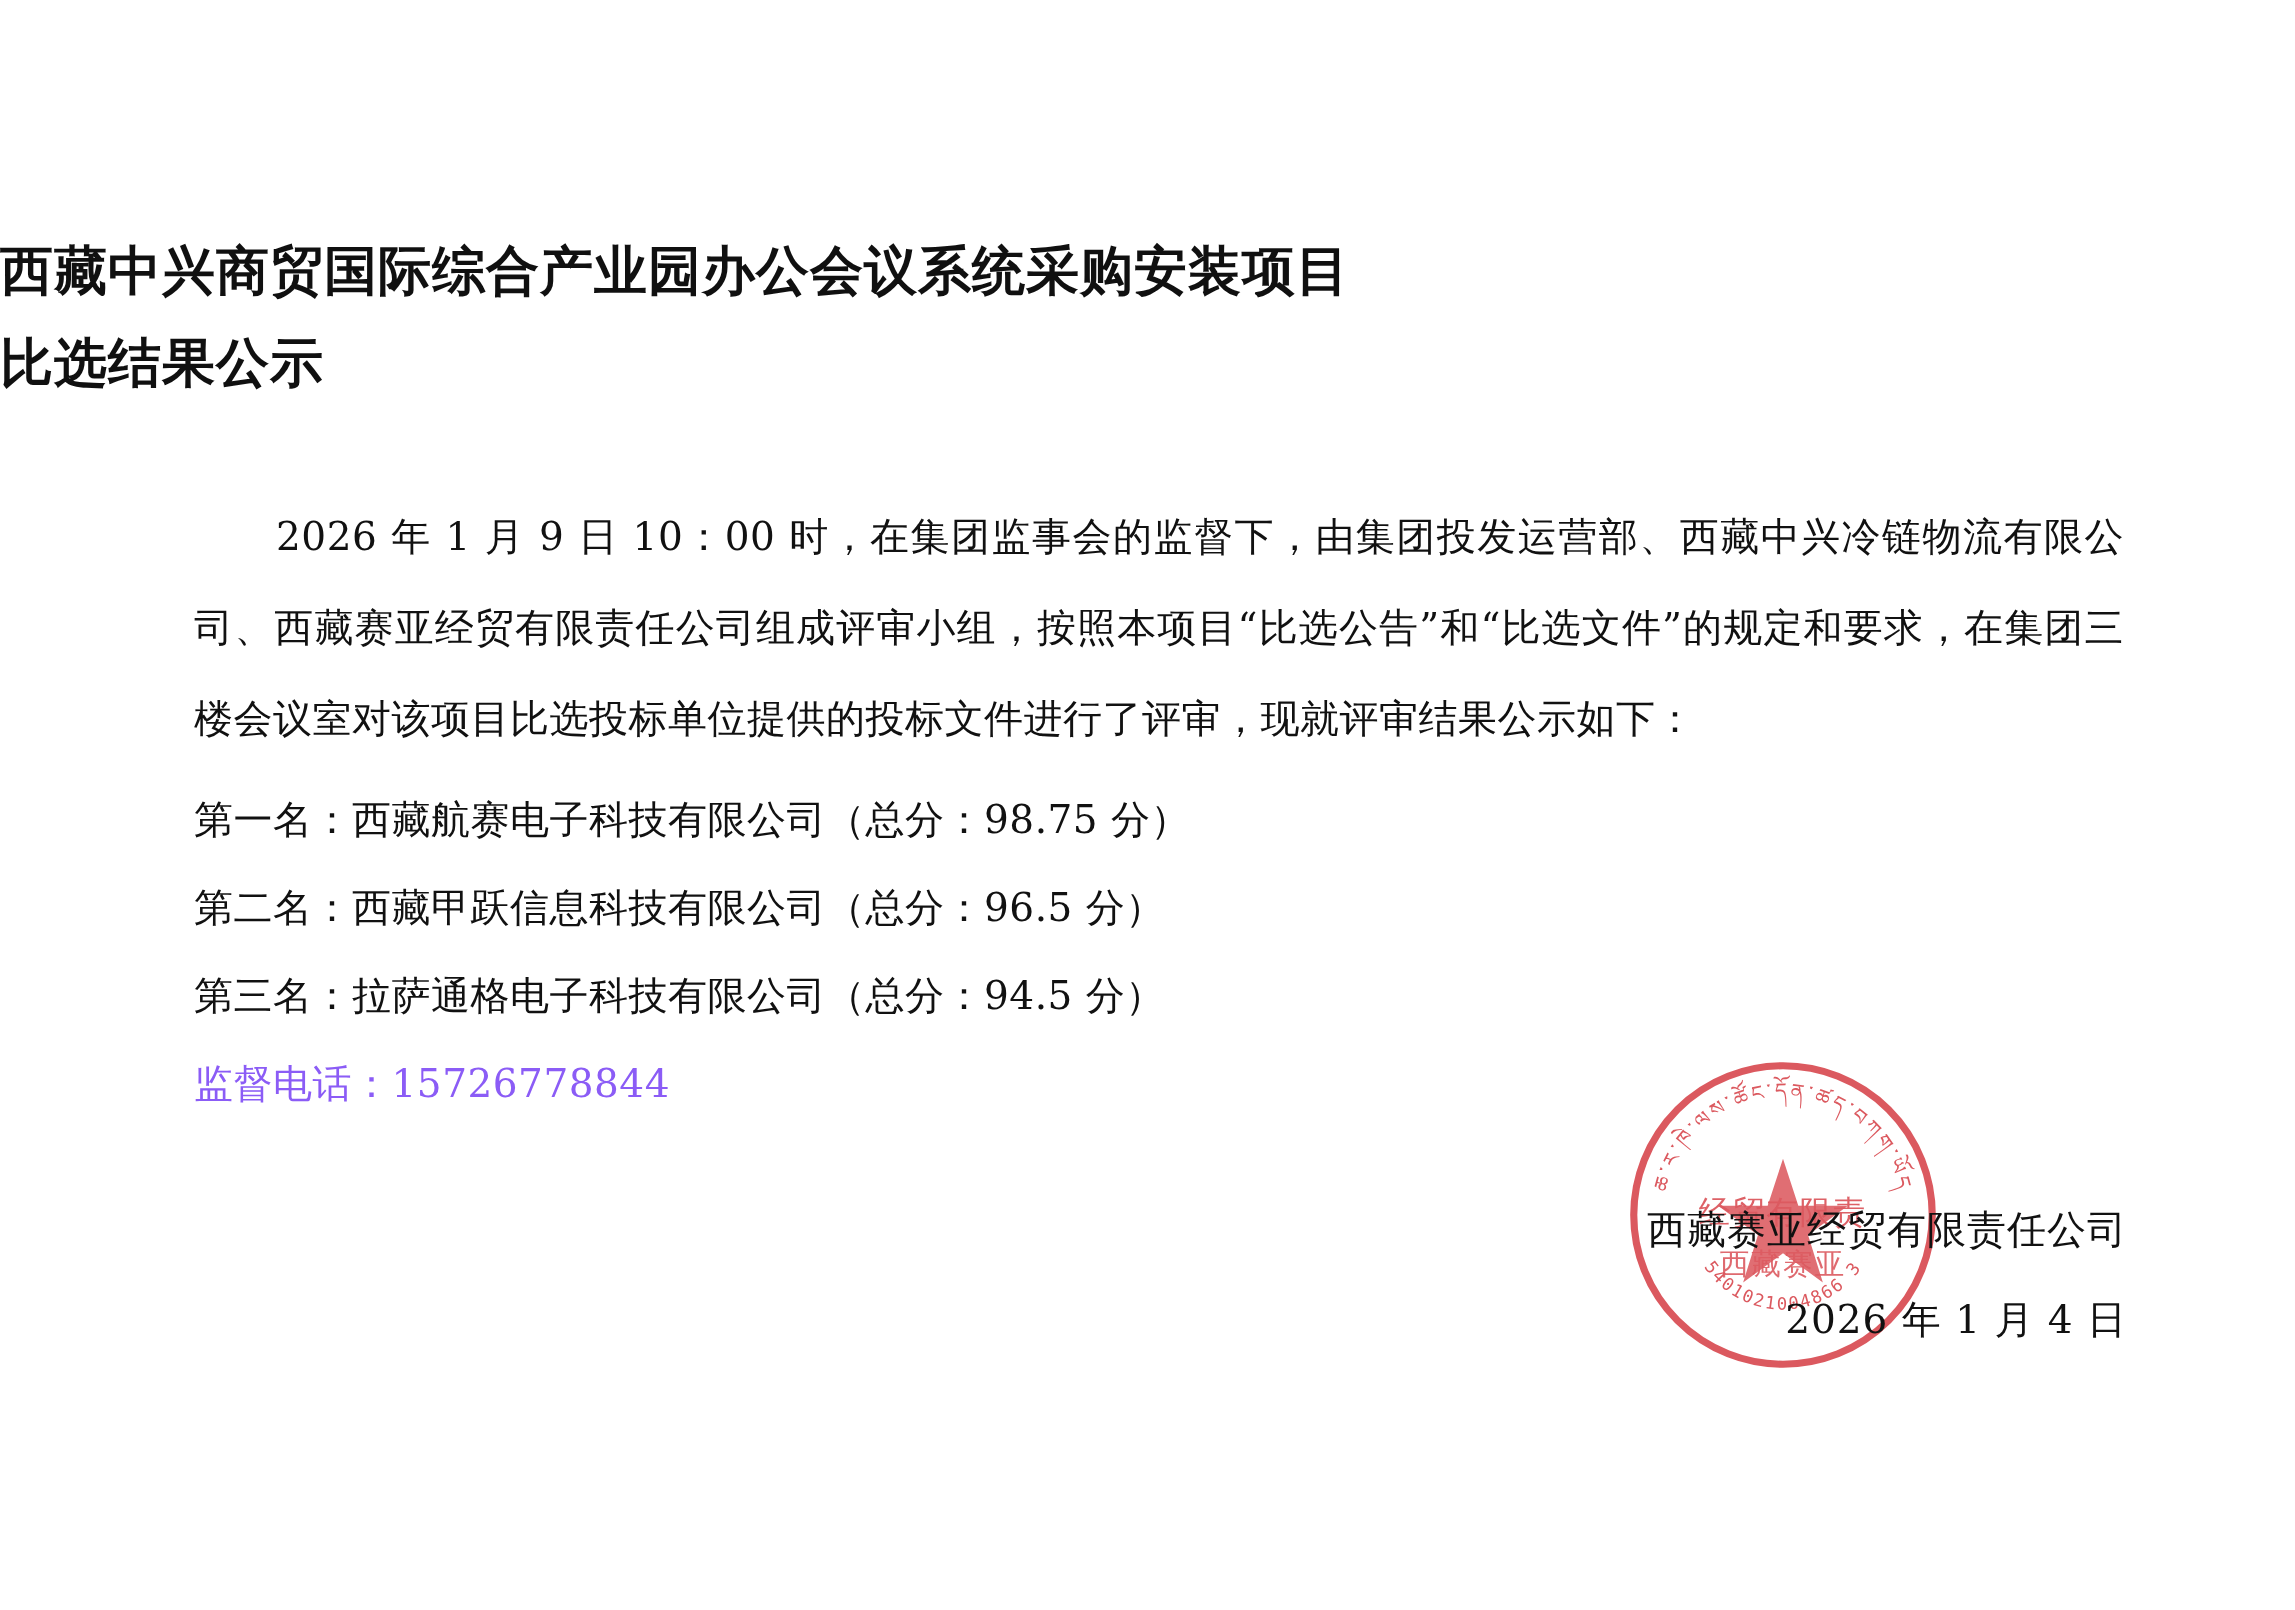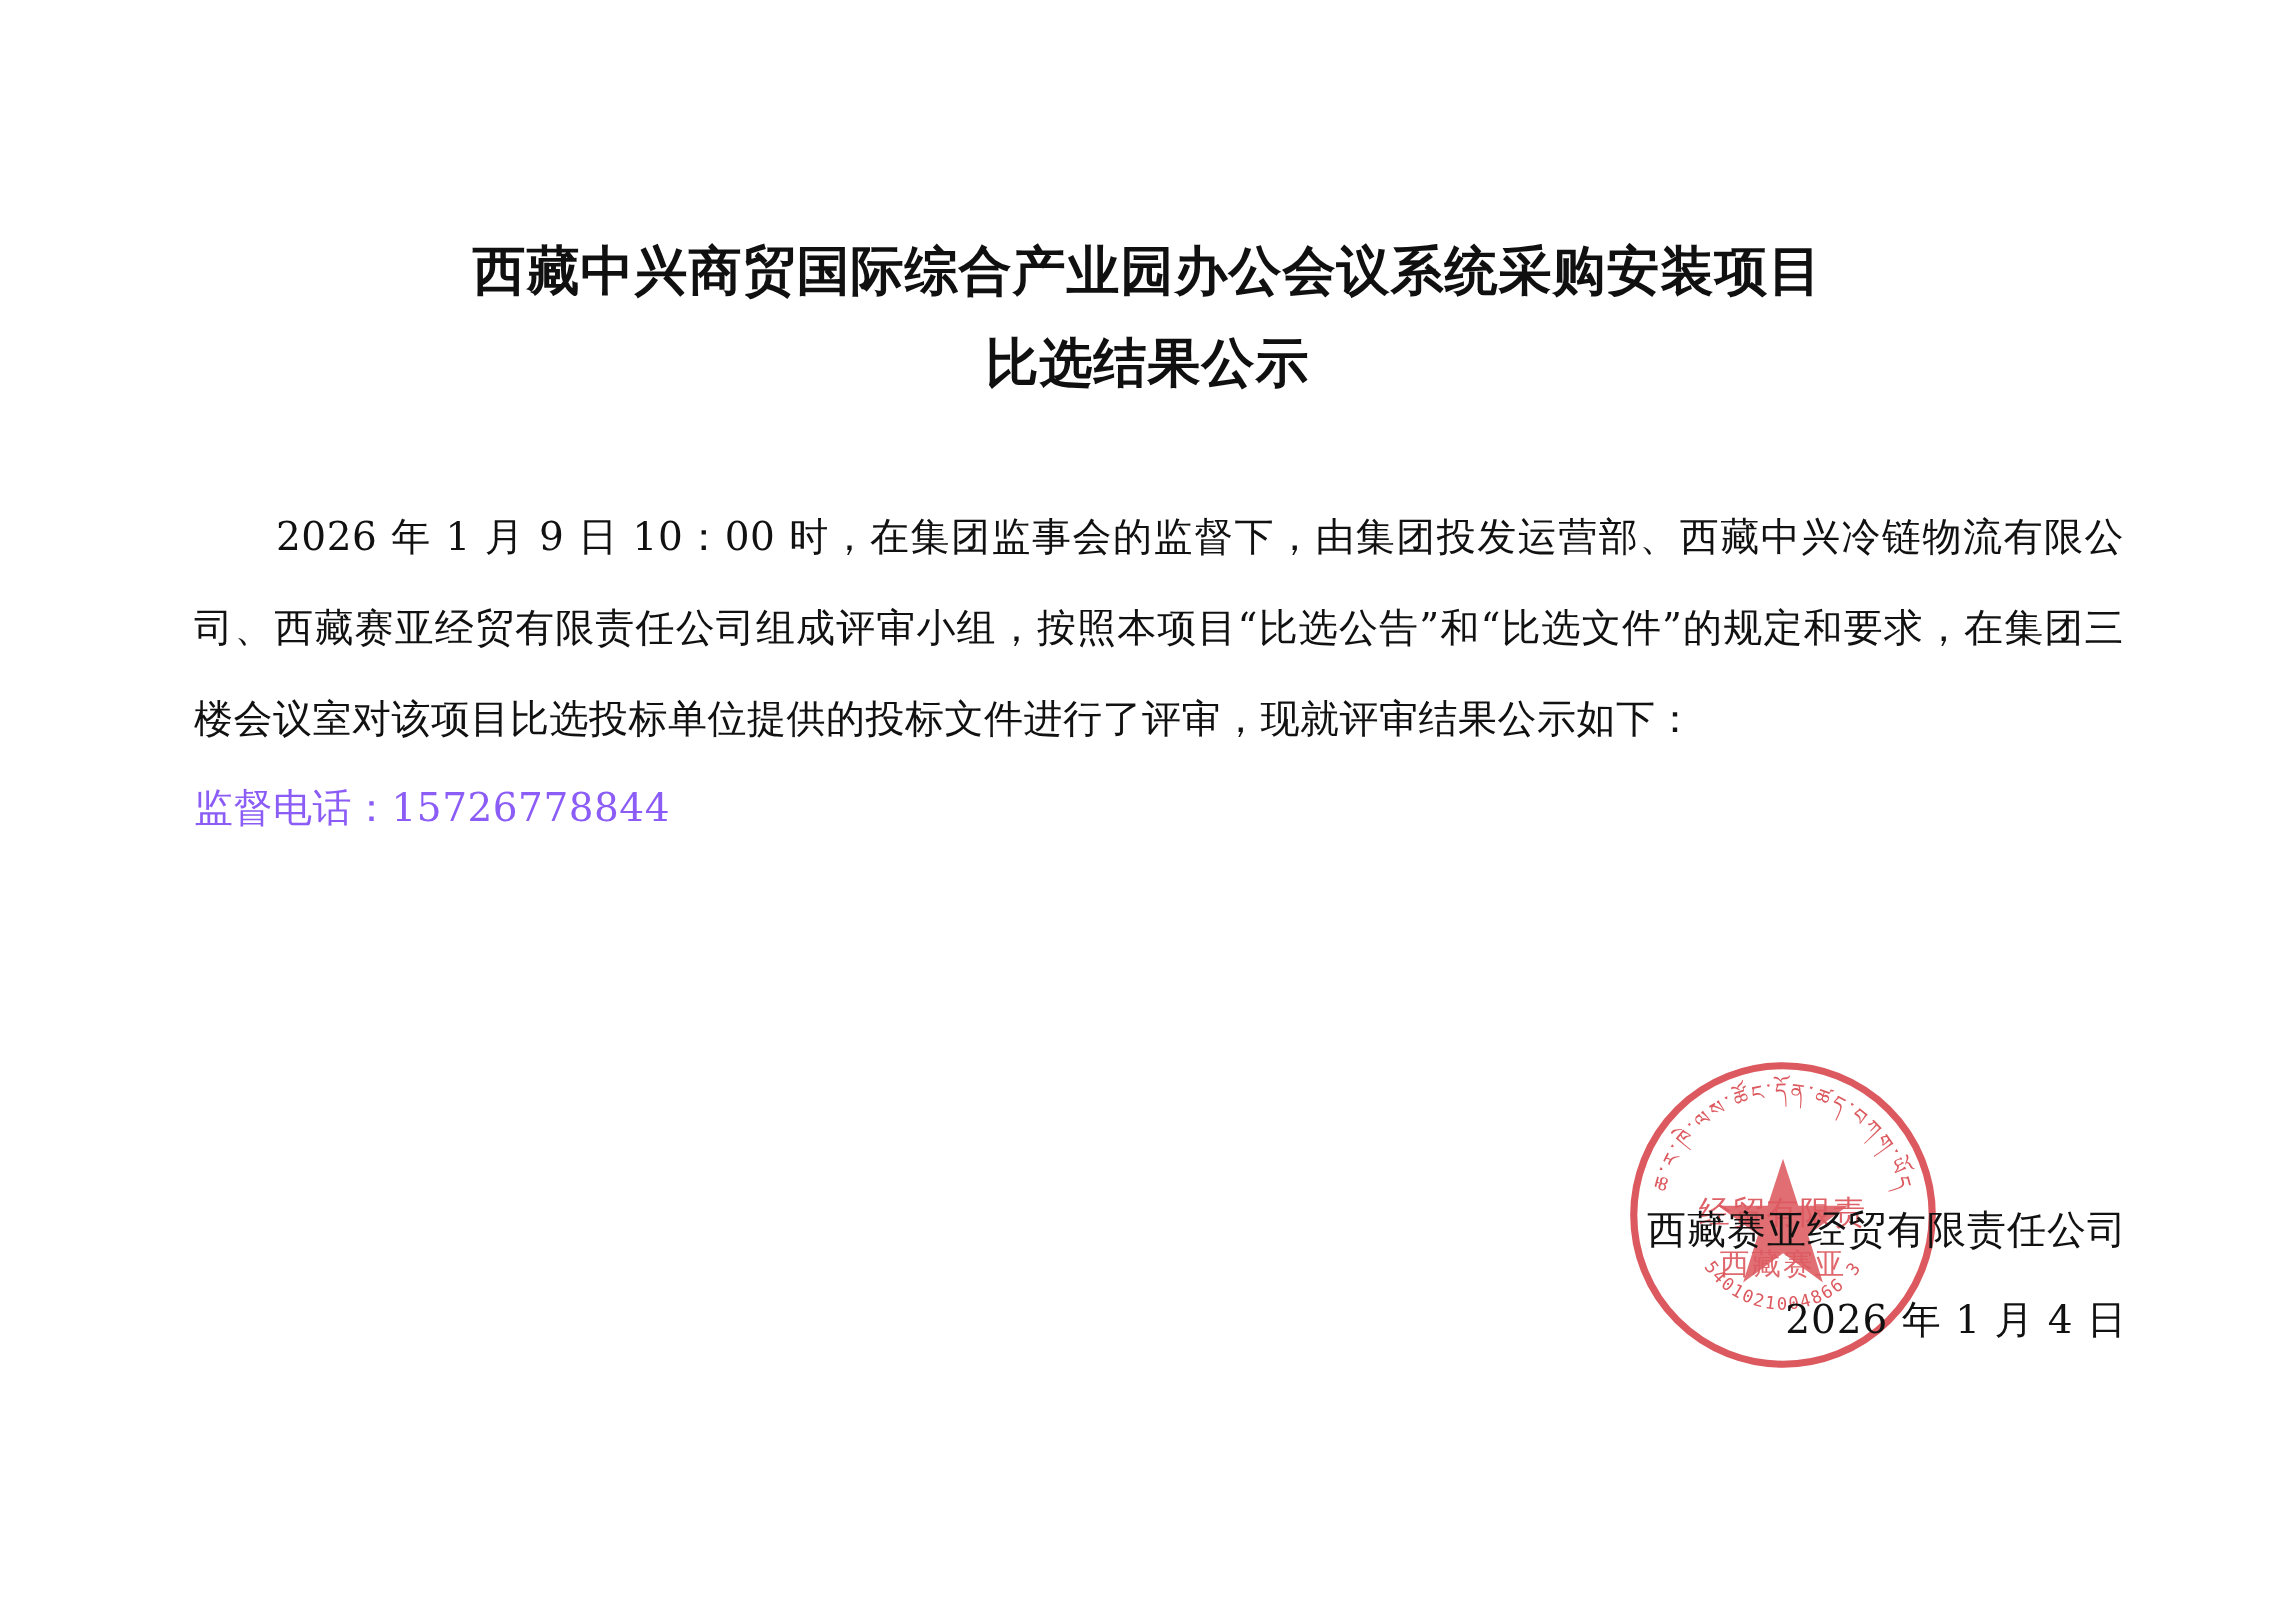--- a/index.html
+++ b/index.html
@@ -23,21 +23,20 @@
     box-sizing: border-box;
     padding: 0;
   }
 
   
   .title-block {
     position: absolute;
     top: 225px;
     left: 0;
     width: 2295px;
-    text-align: center;
   }
   .title-line {
     font-family: "DejaVu Sans", "Liberation Sans", sans-serif;
     font-weight: 700;
     font-size: 53px;
     line-height: 92px;
     letter-spacing: 1px;
     color: #101010;
   }
 
@@ -119,20 +118,25 @@
 <div class="page">
 
   <div class="title-block">
     <div class="title-line">西藏中兴商贸国际综合产业园办公会议系统采购安装项目</div>
     <div class="title-line">比选结果公示</div>
   </div>
 
   <div class="body-block">
     <p class="para indent">2026 年 1 月 9 日 10：00 时，在集团监事会的监督下，由集团投发运营部、西藏中兴冷链物流有限公司、西藏赛亚经贸有限责任公司组成评审小组，按照本项目“比选公告”和“比选文件”的规定和要求，在集团三楼会议室对该项目比选投标单位提供的投标文件进行了评审，现就评审结果公示如下：</p>
 
+    <div class="rank-list">
+      <div class="rank-line">第一名：西藏航赛电子科技有限公司（总分：98.75 分）</div>
+      <div class="rank-line">第二名：西藏甲跃信息科技有限公司（总分：96.5 分）</div>
+      <div class="rank-line">第三名：拉萨通格电子科技有限公司（总分：94.5 分）</div>
+    </div>
 
     <div class="phone-line">监督电话：15726778844</div>
   </div>
 
   <div class="seal">
     <svg viewBox="0 0 630 630" xmlns="http://www.w3.org/2000/svg">
       <defs>
         <path id="arcTop" d="M 85 315 A 230 230 0 0 1 545 315" fill="none"></path>
         <path id="arcBottom" d="M 130 315 A 185 185 0 0 0 500 315" fill="none"></path>
       </defs>

